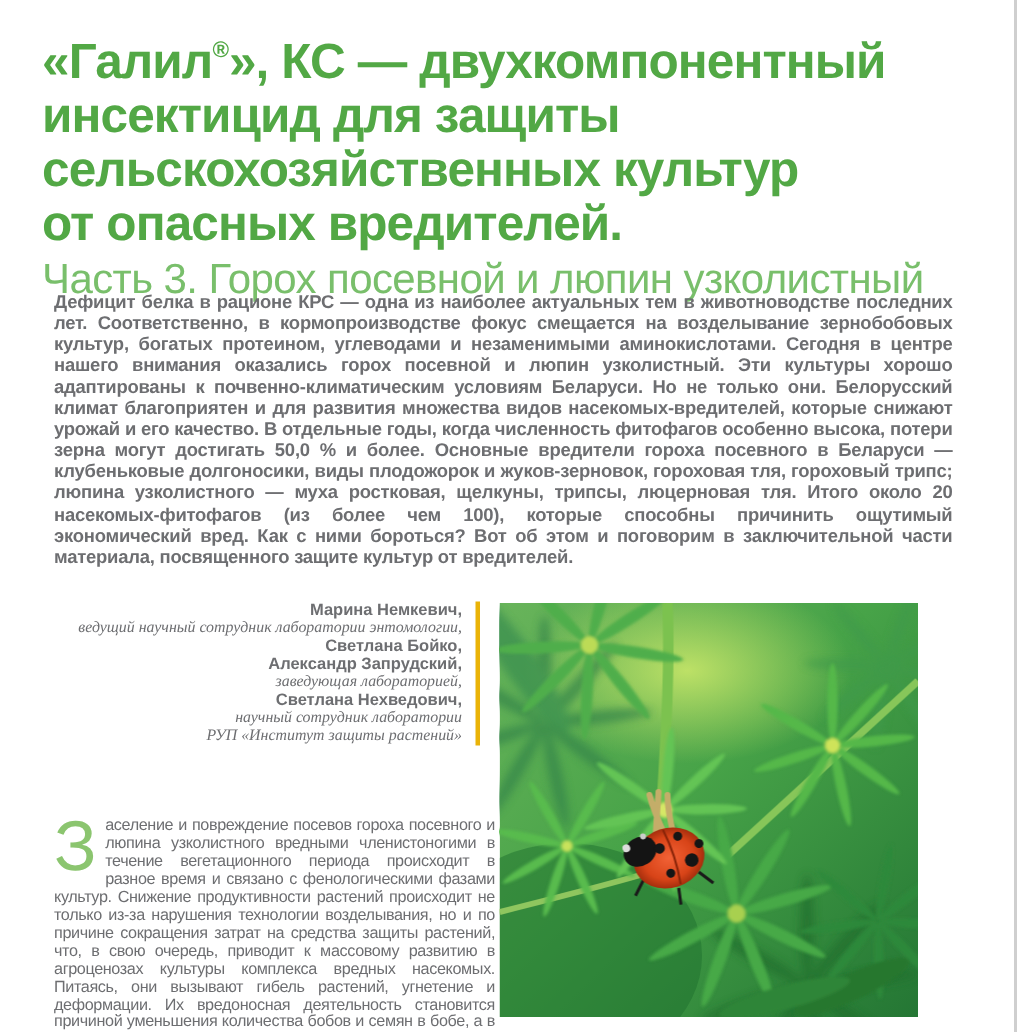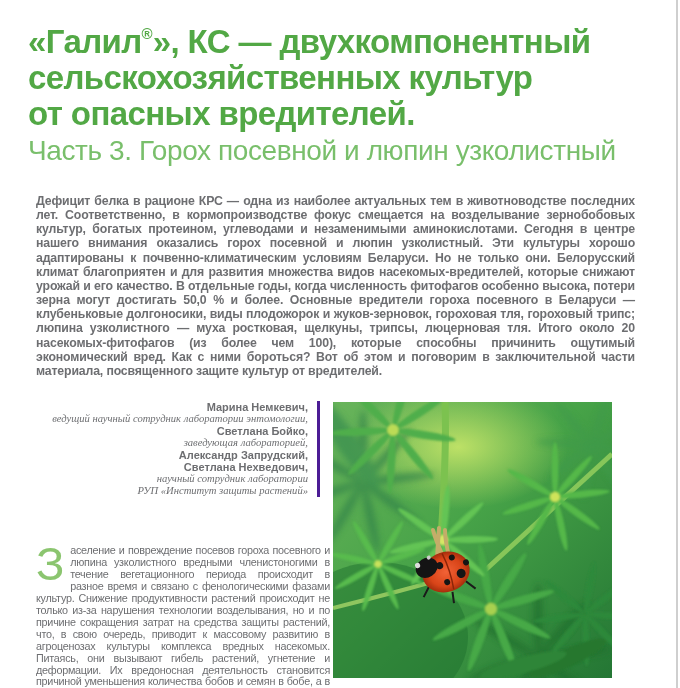--- a/index.html
+++ b/index.html
@@ -38,21 +38,21 @@
     position: absolute; left: 36px; top: 194px; width: 599px;
     text-align: justify;
     font-size: 12.3px; line-height: 14.15px;
     font-weight: 700; color: #6d6e71; letter-spacing: -0.15px;
   }
 
   
   .authors {
     position: absolute; left: 36px; top: 401px;
     width: 272px; padding-right: 9px;
-    border-right: 3px solid #4c1d95;
+    border-right: 3px solid #eab308;
     text-align: right; color: #6d6e71;
   }
   .a-line { line-height: 12px; }
   .a-line.name { font-weight: 700; font-size: 11px; }
   .a-line.role { font-style: italic; font-size: 10.6px; font-family: Liberation Serif, serif; }
 
   
   .photo {
     position: absolute; left: 333px; top: 402px;
     width: 279px; height: 276px; overflow: hidden;
@@ -72,33 +72,34 @@
     color: #8bc56f; padding: 1px 6px 0 0; font-weight: 400;
   }
 </style>
 </head>
 <body>
 
 <div class="page-edge"></div>
 
 <div class="header">
   <div class="title-line"><span>«Галил</span><sup>®</sup><span>», КС — двухкомпонентный</span></div>
+  <div class="title-line">инсектицид для защиты</div>
   <div class="title-line">сельскохозяйственных культур</div>
   <div class="title-line">от опасных вредителей.</div>
   <div class="subtitle">Часть 3. Горох посевной и люпин узколистный</div>
 </div>
 
 <div class="lead">Дефицит белка в рационе КРС — одна из наиболее актуальных тем в животноводстве последних лет. Соответственно, в кормопроизводстве фокус смещается на возделывание зернобобовых культур, богатых протеином, углеводами и незаменимыми аминокислотами. Сегодня в центре нашего внимания оказались горох посевной и люпин узколистный. Эти культуры хорошо адаптированы к почвенно-климатическим условиям Беларуси. Но не только они. Белорусский климат благоприятен и для развития множества видов насекомых-вредителей, которые снижают урожай и его качество. В отдельные годы, когда численность фитофагов особенно высока, потери зерна могут достигать 50,0 % и более. Основные вредители гороха посевного в Беларуси — клубеньковые долгоносики, виды плодожорок и жуков-зерновок, гороховая тля, гороховый трипс; люпина узколистного — муха ростковая, щелкуны, трипсы, люцерновая тля. Итого около 20 насекомых-фитофагов (из более чем 100), которые способны причинить ощутимый экономический вред. Как с ними бороться? Вот об этом и поговорим в заключительной части материала, посвященного защите культур от вредителей.</div>
 
 <div class="authors">
   <div class="a-line name">Марина Немкевич,</div>
   <div class="a-line role">ведущий научный сотрудник лаборатории энтомологии,</div>
   <div class="a-line name">Светлана Бойко,</div>
+  <div class="a-line name">Александр Запрудский,</div>
   <div class="a-line role">заведующая лабораторией,</div>
-  <div class="a-line name">Александр Запрудский,</div>
   <div class="a-line name">Светлана Нехведович,</div>
   <div class="a-line role">научный сотрудник лаборатории</div>
   <div class="a-line role">РУП «Институт защиты растений»</div>
 </div>
 
 <div class="photo">
   <svg viewBox="0 0 279 276" xmlns="http://www.w3.org/2000/svg">
     <defs>
       <linearGradient id="bg" x1="0" y1="0" x2="1" y2="1">
         <stop offset="0" stop-color="#69b45b"></stop>

